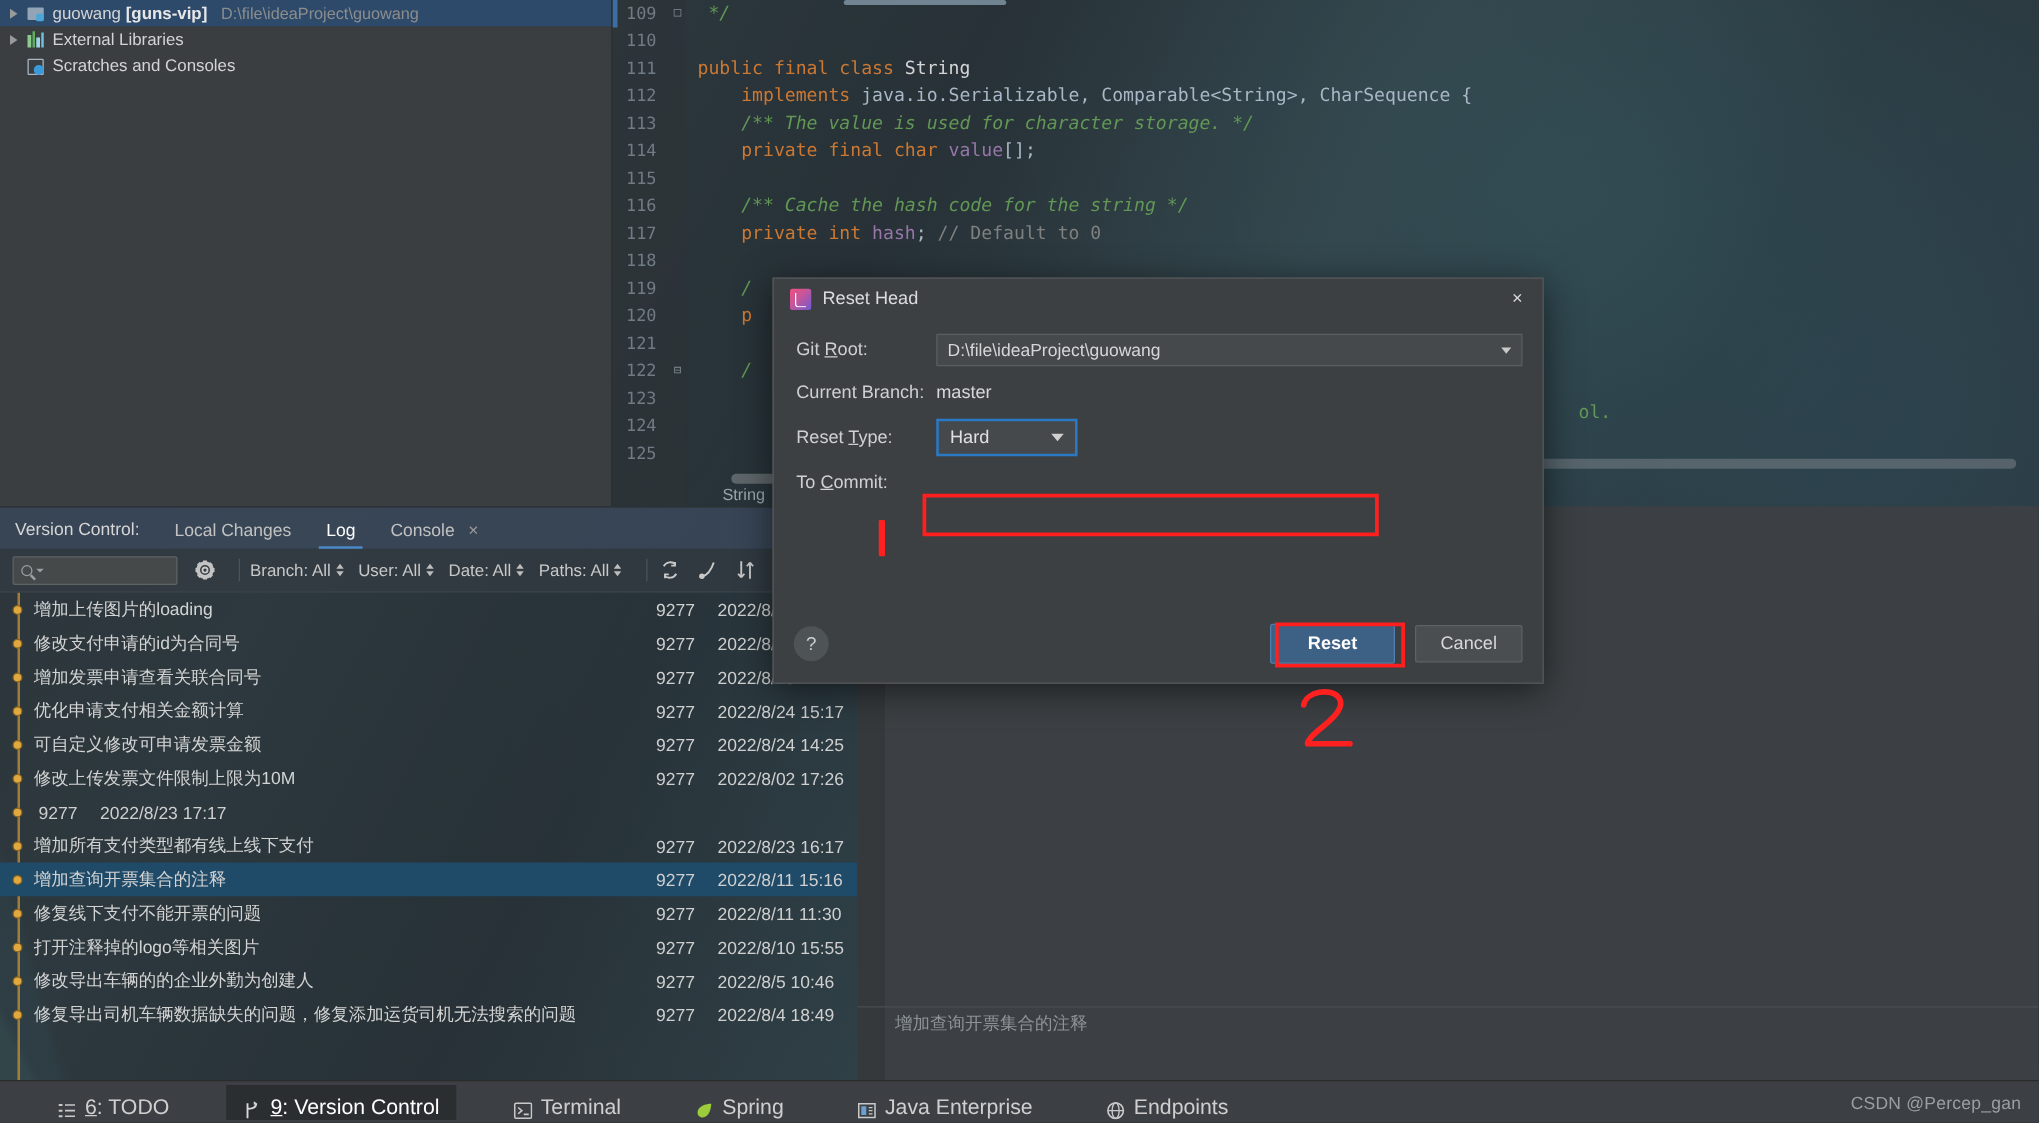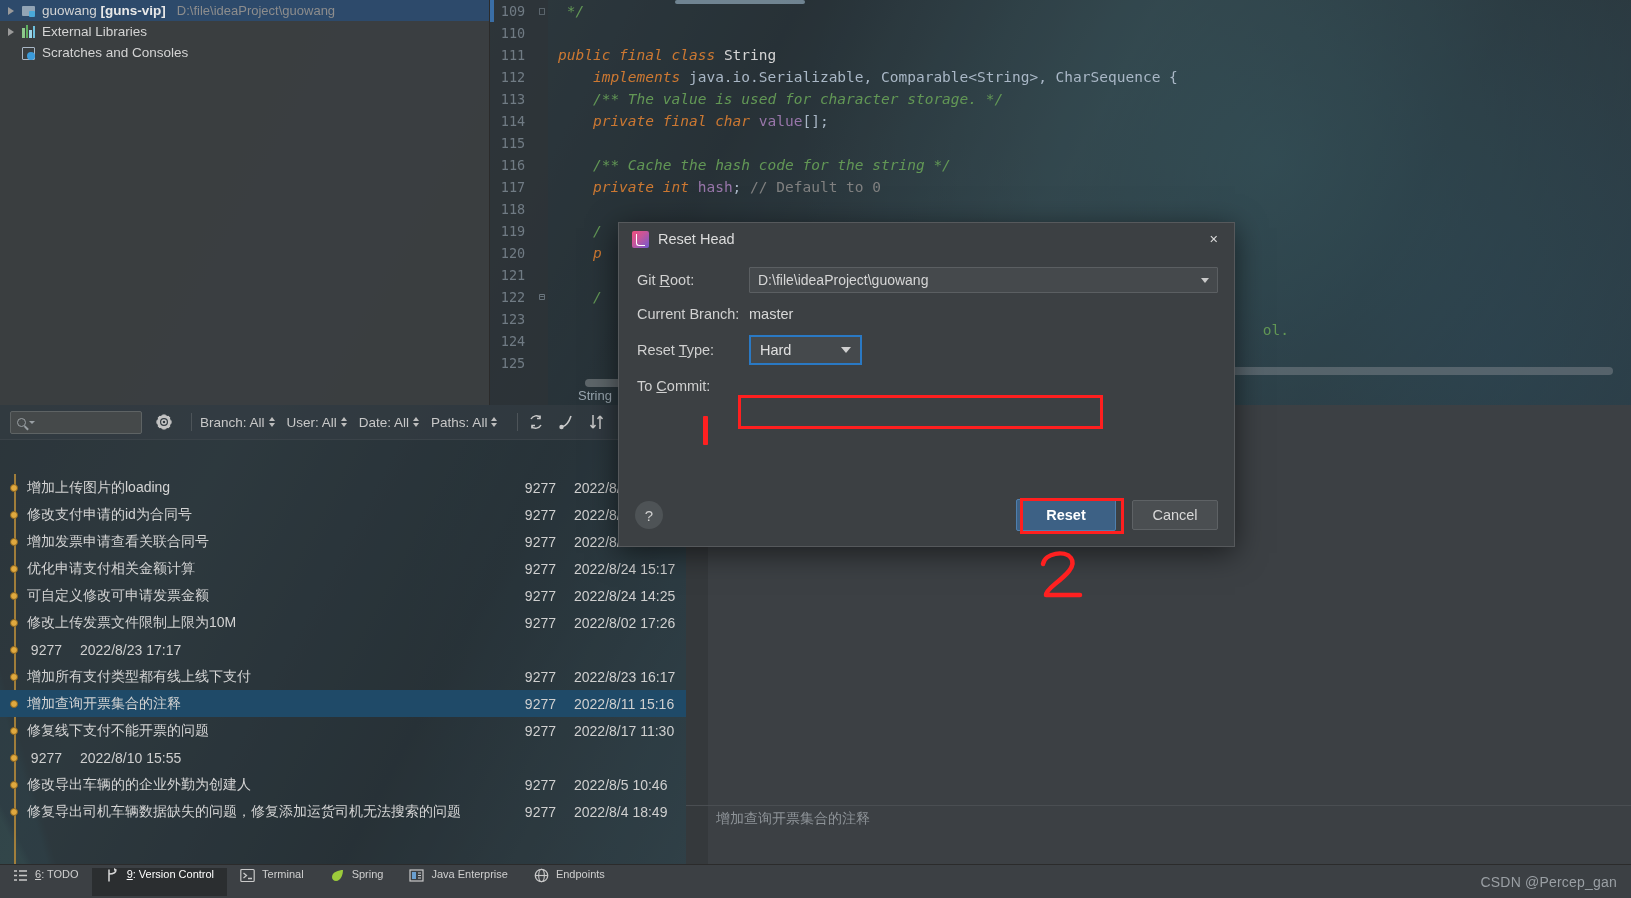--- a/index.html
+++ b/index.html
@@ -107,21 +107,21 @@
   }
   .ln{
     position:relative; height:22px; display:flex; align-items:center;
   }
   .ln .num{
     width:46px; text-align:center; color:#707b84; font-size:13.5px; flex:none;
     font-family:"DejaVu Sans Mono", monospace;
   }
   .ln .fold{ width:12px; text-align:center; color:#7e8b94; font-size:10px; flex:none;}
   .ln .txt{ padding-left:10px; }
-  .kw{color:#cc7832;font-style:italic;} .cm{color:#629755; font-style:italic;}
+  .kw{color:#cc7832;} .cm{color:#629755; font-style:italic;}
   .cm2{color:#808080;} .id{color:#a9b7c6;} .fld{color:#9876aa;} .cls{color:#d5d5d5;}
   .breadcrumb{
     position:absolute; left:88px; bottom:2px; color:#9aa7b0; font-size:13px;
   }
   .editor-bottom-scroll{
     position:absolute; left:95px; bottom:18px; width:170px; height:8px;
     background:#8a8f94; border-radius:4px; opacity:.55;
   }
   .editor-hscroll{
     position:absolute; right:18px; top:367px; width:500px; height:8px;
@@ -210,22 +210,22 @@
   .cauthor{ width:62px; text-align:right; color:#cfcfcf; }
   .cdate{ width:130px; text-align:left; padding-left:18px; color:#cfcfcf; }
 
   
   .statusbar{
     position:absolute; left:0; right:0; bottom:0; height:34px;
     background:#3c4044; border-top:1px solid #2b2b2b;
     display:flex; align-items:center;
   }
   .sb-item{
-    display:flex; align-items:flex-start; gap:7px; height:28px; padding:0 13px;
-    color:#cfcfcf; font-size:11px; white-space:nowrap;
+    display:flex; align-items:flex-end; gap:7px; height:28px; padding:0 13px;
+    color:#cfcfcf; font-size:17px; white-space:nowrap;margin-left:33px;
   }
   .sb-item.active{ background:#2b2e30; color:#ffffff; }
   .sb-item u{ text-decoration:underline; }
   .sb-ic{ width:15px;height:15px; position:relative; flex:none; }
   .watermark{
     position:absolute; right:14px; bottom:8px; color:#9a9fa4; font-size:14px;
     letter-spacing:.2px;
   }
 
   
@@ -378,20 +378,33 @@
     <div class="breadcrumb">String</div>
   </div>
 
   <div class="right-fill">
     <div class="rf-left-edge"></div>
     <div class="rf-line"></div>
     <div class="rf-text">增加查询开票集合的注释</div>
   </div>
 
   <div class="vcs">
+    <div class="vcs-head">
+      <div class="vcs-title">Version Control:</div>
+      <div class="vcs-tab">
+        <span>Local Changes</span>
+      </div>
+      <div class="vcs-tab active">
+        <span>Log</span>
+      </div>
+      <div class="vcs-tab">
+        <span>Console</span>
+        <span class="tab-close">×</span>
+      </div>
+    </div>
 
     <div class="vcs-toolbar">
       <div class="search-box">
         <span class="mag"></span>
         <span class="mini-caret"></span>
       </div>
       <span class="gear">
         <svg width="16" height="16" viewBox="0 0 16 16" aria-hidden="true">
           <path d="M8 5.2a2.8 2.8 0 100 5.6 2.8 2.8 0 000-5.6zm0 1.5a1.3 1.3 0 110 2.6 1.3 1.3 0 010-2.6z" fill="#c9c9c9"></path>
           <path d="M7 1h2l.3 1.8 1.3.6 1.6-.9 1.4 1.4-.9 1.6.6 1.3L15 7v2l-1.7.3-.6 1.3.9 1.6-1.4 1.4-1.6-.9-1.3.6L9 15H7l-.3-1.7-1.3-.6-1.6.9-1.4-1.4.9-1.6-.6-1.3L1 9V7l1.7-.3.6-1.3-.9-1.6 1.4-1.4 1.6.9 1.3-.6z" fill="none" stroke="#c9c9c9" stroke-width="1.2"></path>
@@ -500,24 +513,25 @@
           <div class="crow selected">
             <span class="dot"></span>
             <span class="csubj">增加查询开票集合的注释</span>
             <span class="cauthor">9277</span>
             <span class="cdate">2022/8/11 15:16</span>
           </div>
           <div class="crow">
             <span class="dot"></span>
             <span class="csubj">修复线下支付不能开票的问题</span>
             <span class="cauthor">9277</span>
-            <span class="cdate">2022/8/17 11:30</span>
-          </div>
-          <div class="crow">
-            <span class="dot"></span>
+            <span class="cdate">2022/8/11 11:30</span>
+          </div>
+          <div class="crow">
+            <span class="dot"></span>
+            <span class="csubj">打开注释掉的logo等相关图片</span>
             <span class="cauthor">9277</span>
             <span class="cdate">2022/8/10 15:55</span>
           </div>
           <div class="crow">
             <span class="dot"></span>
             <span class="csubj">修改导出车辆的的企业外勤为创建人</span>
             <span class="cauthor">9277</span>
             <span class="cdate">2022/8/5 10:46</span>
           </div>
           <div class="crow">

